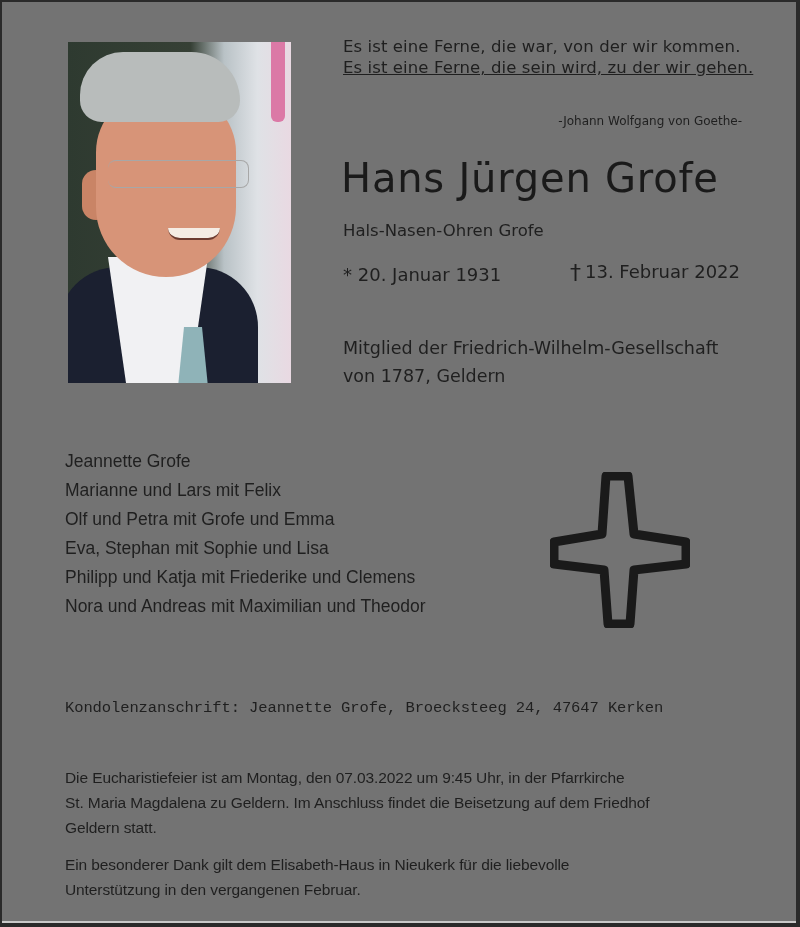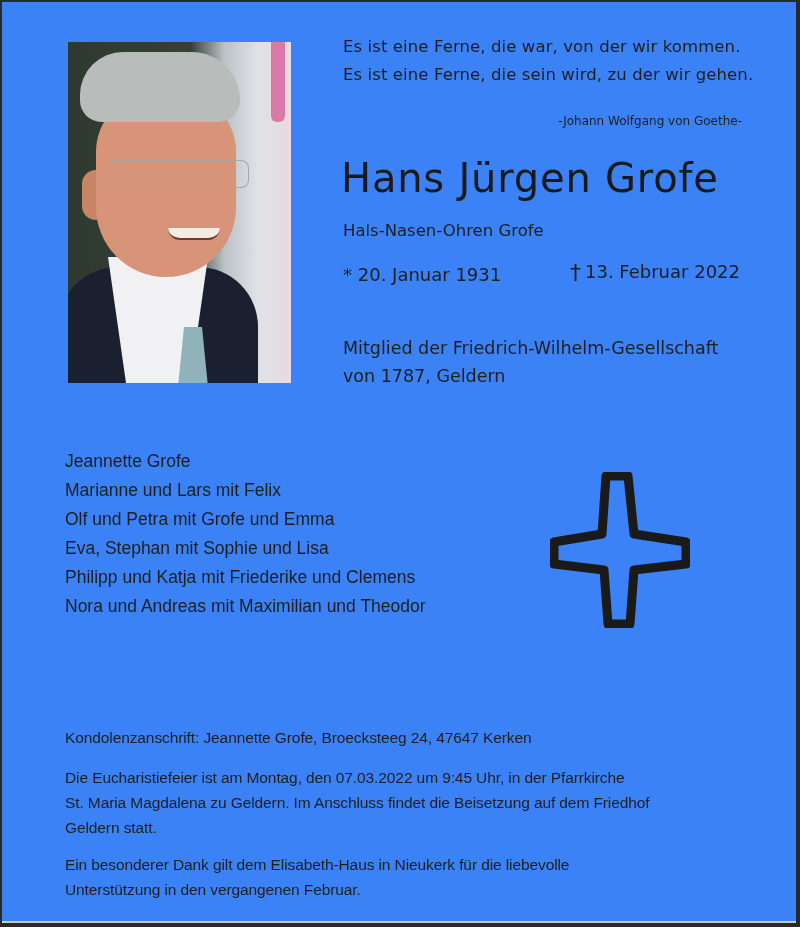--- a/index.html
+++ b/index.html
@@ -4,21 +4,21 @@
 <style>
   html, body { margin: 0; padding: 0; background: #ffffff; }
   body { width: 800px; height: 927px; position: relative; overflow: hidden; }
   .frame {
     position: absolute; left: 0; top: 0; width: 800px; height: 927px;
     box-sizing: border-box;
     border-top: 2px solid #2a2a2a;
     border-left: 2px solid #2a2a2a;
     border-right: 4px solid #2a2a2a;
     border-bottom: 4px solid #2a2a2a;
-    background: #3b82f6;
+    background: #737373;
   }
   .frame::after {
     content: ""; position: absolute; left: 0; right: 0; bottom: 0; height: 2px; background: #c9c9c9;
   }
   .txt { position: absolute; color: #1f1f1f; font-family: "DejaVu Sans", "Liberation Sans", sans-serif; white-space: nowrap; }
 
   
   .photo {
     position: absolute; left: 66px; top: 40px; width: 223px; height: 341px; overflow: hidden;
     background: linear-gradient(90deg, #2e3a30 0%, #364035 55%, #b9c2c6 70%, #dfe2e6 85%, #e9d9e2 100%);
@@ -28,37 +28,37 @@
   .photo .face { position: absolute; left: 28px; top: 50px; width: 140px; height: 185px; border-radius: 60px 60px 70px 70px; background: #d79478; }
   .photo .ear { position: absolute; left: 14px; top: 128px; width: 28px; height: 50px; border-radius: 14px; background: #c98466; }
   .photo .glasses { position: absolute; left: 40px; top: 118px; width: 140px; height: 26px; border: 1px solid #a7a7a7; border-radius: 8px; border-left: none; }
   .photo .smile { position: absolute; left: 100px; top: 186px; width: 52px; height: 10px; border-radius: 0 0 20px 20px; background: #f5ece4; border-bottom: 2px solid #6d3b30; }
   .photo .suit { position: absolute; left: -10px; top: 225px; width: 200px; height: 140px; background: #1b2030; border-radius: 60px 60px 0 0; }
   .photo .shirt { position: absolute; left: 40px; top: 215px; width: 100px; height: 140px; background: #f1f1f3; clip-path: polygon(0 0, 100% 0, 80% 100%, 20% 100%); }
   .photo .tie { position: absolute; left: 110px; top: 285px; width: 30px; height: 60px; background: #8fb3b8; clip-path: polygon(20% 0, 80% 0, 100% 100%, 0 100%); }
 
   .quote { left: 341px; font-size: 16.5px; letter-spacing: 0.1px; }
   .q1 { top: 35px; }
-  .q2 { top: 63px; }
+  .q2 { top: 56px; text-decoration: underline; }
   .author { top: 112px; right: 54px; font-size: 12px; }
   .name { left: 339px; top: 153px; font-size: 40px; letter-spacing: 0.8px; color: #1a1a1a; font-weight: 400; }
   .profession { left: 341px; top: 219px; font-size: 16.5px; }
   .born { left: 341px; top: 262px; font-size: 18px; }
   .died { left: 568px; top: 258px; font-size: 18px; }
   .cross-small { display: inline-block; font-size: 22px; margin-right: 4px; vertical-align: -2px; }
   .member1 { left: 341px; top: 336px; font-size: 17.5px; }
   .member2 { left: 341px; top: 364px; font-size: 17.5px; }
   .fam-list { position: absolute; left: 63px; top: 448px; }
   .fam-list .line { height: 29px; line-height: 22px; font-size: 17.5px; color: #1f1f1f; font-family: Liberation Sans, sans-serif; white-space: nowrap; }
   .siblings { left: 63px; top: 637px; font-size: 17.5px; }
 
   .big-cross { position: absolute; left: 548px; top: 470px; width: 140px; height: 156px; }
 
   .small { left: 63px; font-size: 15.5px; font-family: "Liberation Sans", sans-serif; letter-spacing: -0.1px; transform-origin: left top; }
-  .cond-a { top: 727px; }
+  .cond-a { top: 697px; font-family: Liberation Mono, monospace; }
   .cond-b1 { top: 767px; }
   .cond-b2 { top: 792px; }
   .cond-b3 { top: 817px; }
   .cond-c1 { top: 854px; }
   .cond-c2 { top: 879px; }
 </style>
 </head>
 <body>
 
 <div class="frame">

